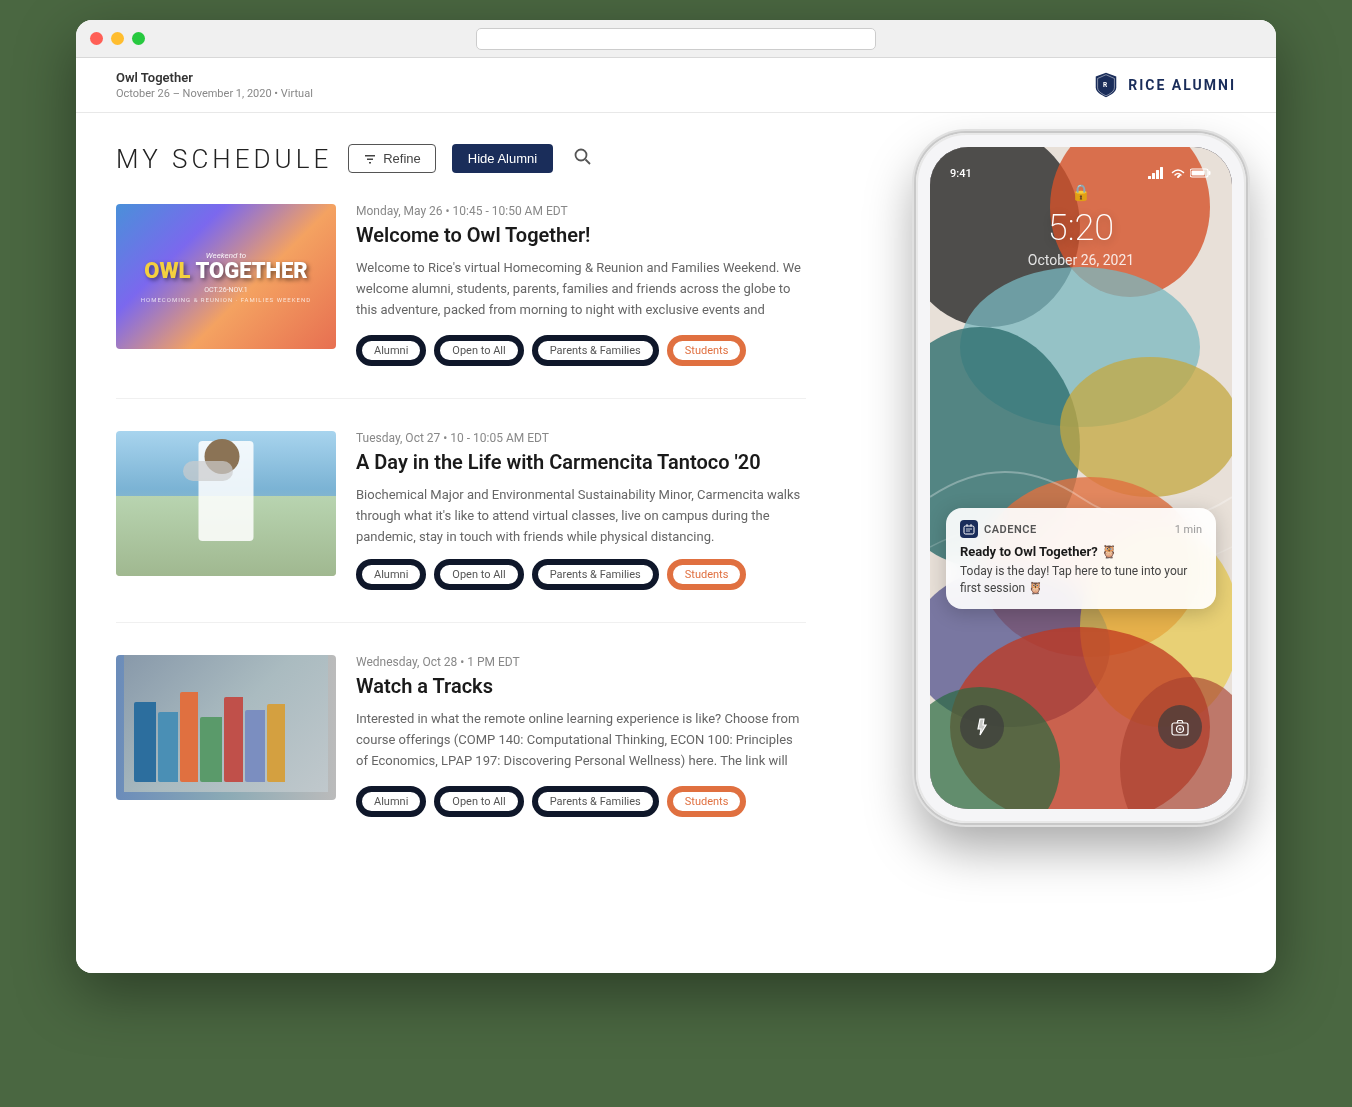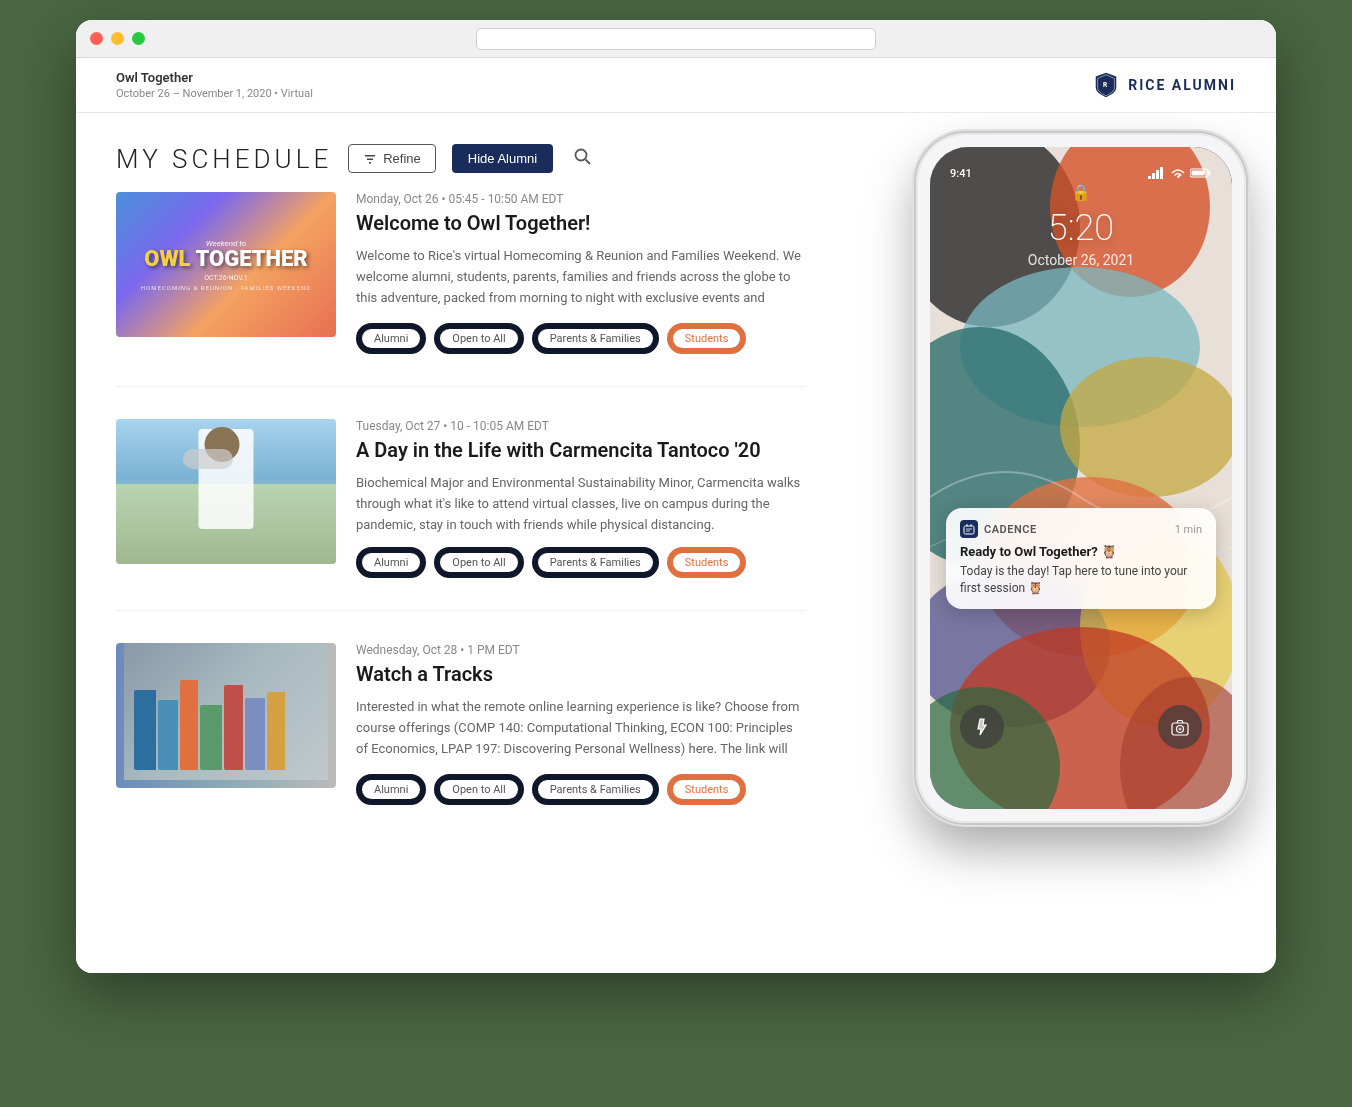--- a/index.html
+++ b/index.html
@@ -105,21 +105,21 @@
       padding: 30px 40px;
       overflow-y: auto;
       background: #fff;
     }
 
     
     .schedule-header {
       display: flex;
       align-items: center;
       gap: 16px;
-      margin-bottom: 18px;
+      margin-bottom: 30px;
     }
     .schedule-title {
       font-size: 26px;
       font-weight: 300;
       letter-spacing: 4px;
       color: #222;
       text-transform: uppercase;
     }
     .refine-btn {
       display: flex;
@@ -514,21 +514,21 @@
           <div class="thumb-owl">
             <div class="owl-badge">
               <div class="owl-welcome">Weekend to</div>
               <div class="owl-big"><span>Owl</span> Together</div>
               <div class="owl-dates">OCT.26-NOV.1</div>
               <div class="owl-subtitle">HOMECOMING &amp; REUNION · FAMILIES WEEKEND</div>
             </div>
           </div>
         </div>
         <div class="event-details">
-          <div class="event-date">Monday, Oct 26 • 05:45 - 10:50 AM EDT</div>
+          <div class="event-date">Monday, May 26 • 10:45 - 10:50 AM EDT</div>
           <div class="event-name">Welcome to Owl Together!</div>
           <div class="event-description">Welcome to Rice's virtual Homecoming &amp; Reunion and Families Weekend. We welcome alumni, students, parents, families and friends across the globe to this adventure, packed from morning to night with exclusive events and opportunities to connect with one another. Watch the video to see what's in store for you this we...</div>
           <div class="event-tags">
             <span class="tag">Alumni</span>
             <span class="tag">Open to All</span>
             <span class="tag">Parents &amp; Families</span>
             <span class="tag students">Students</span>
           </div>
         </div>
       </div>

